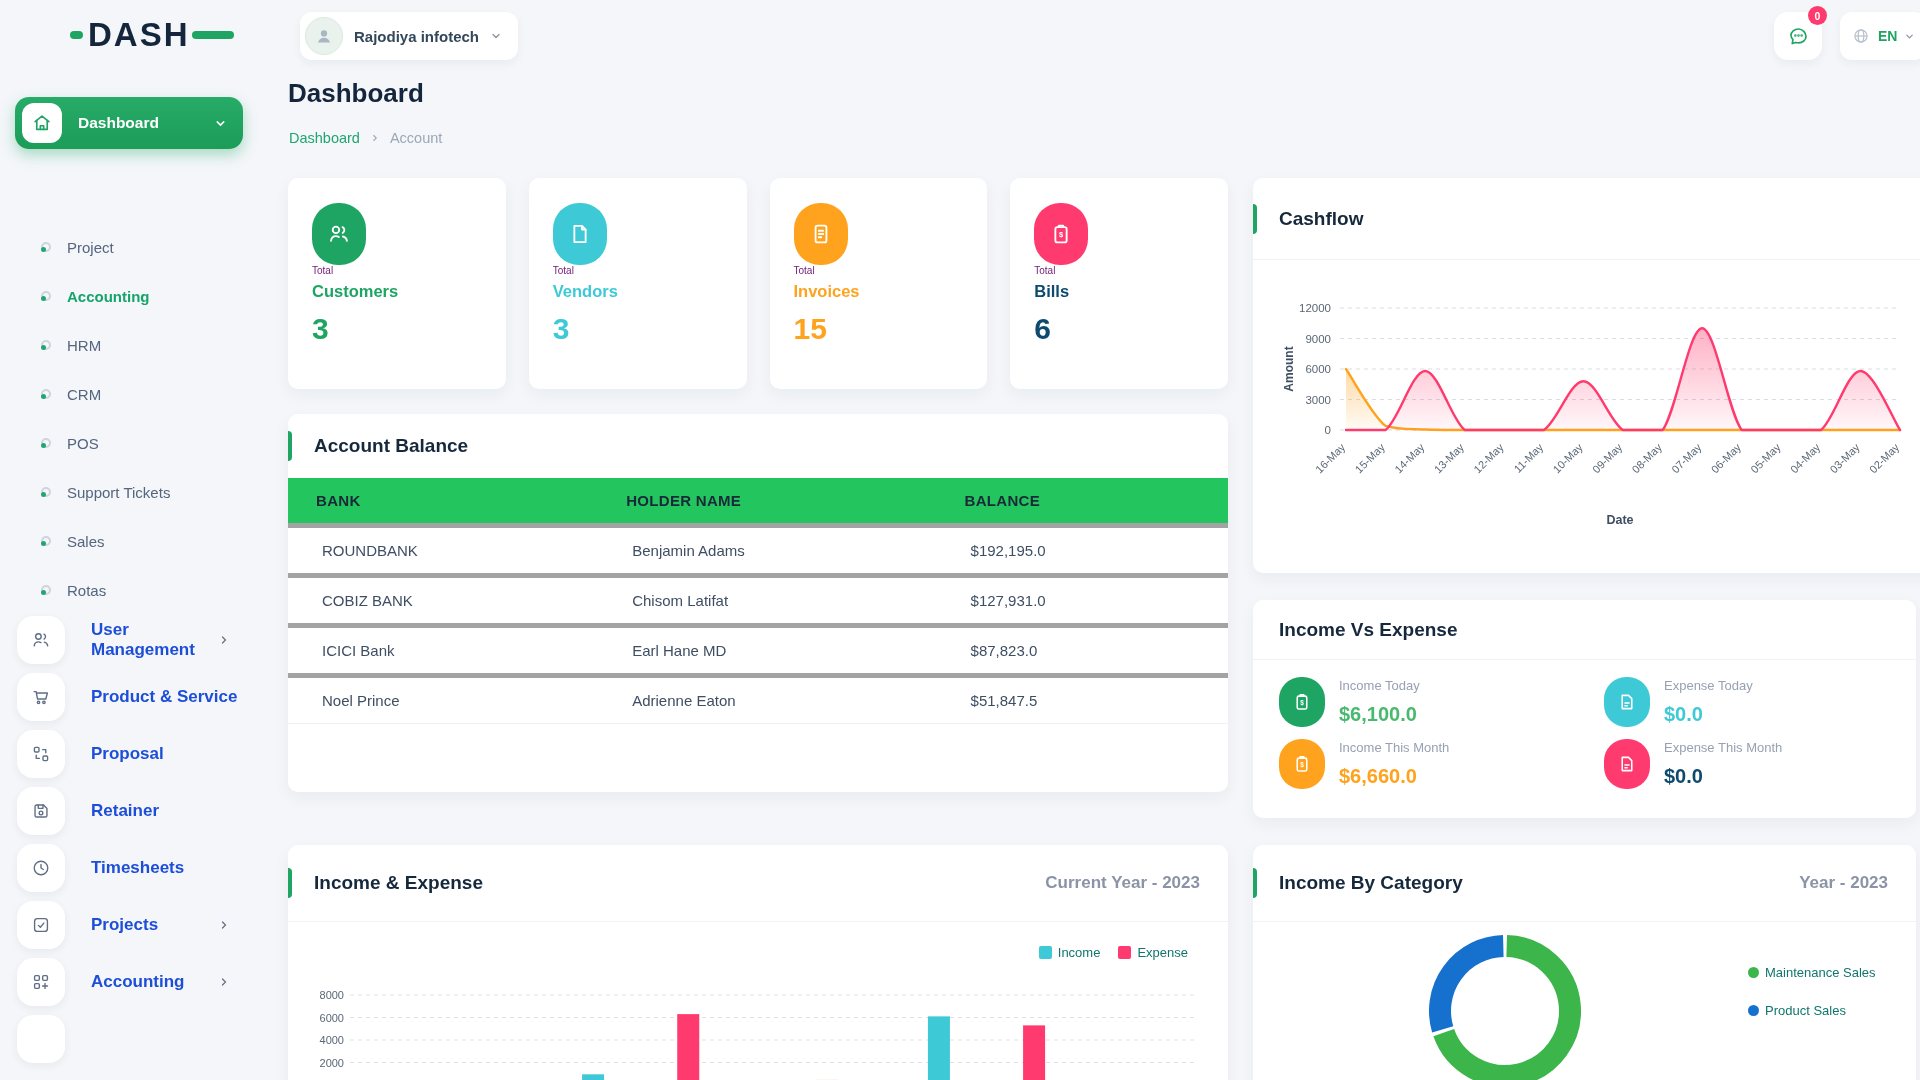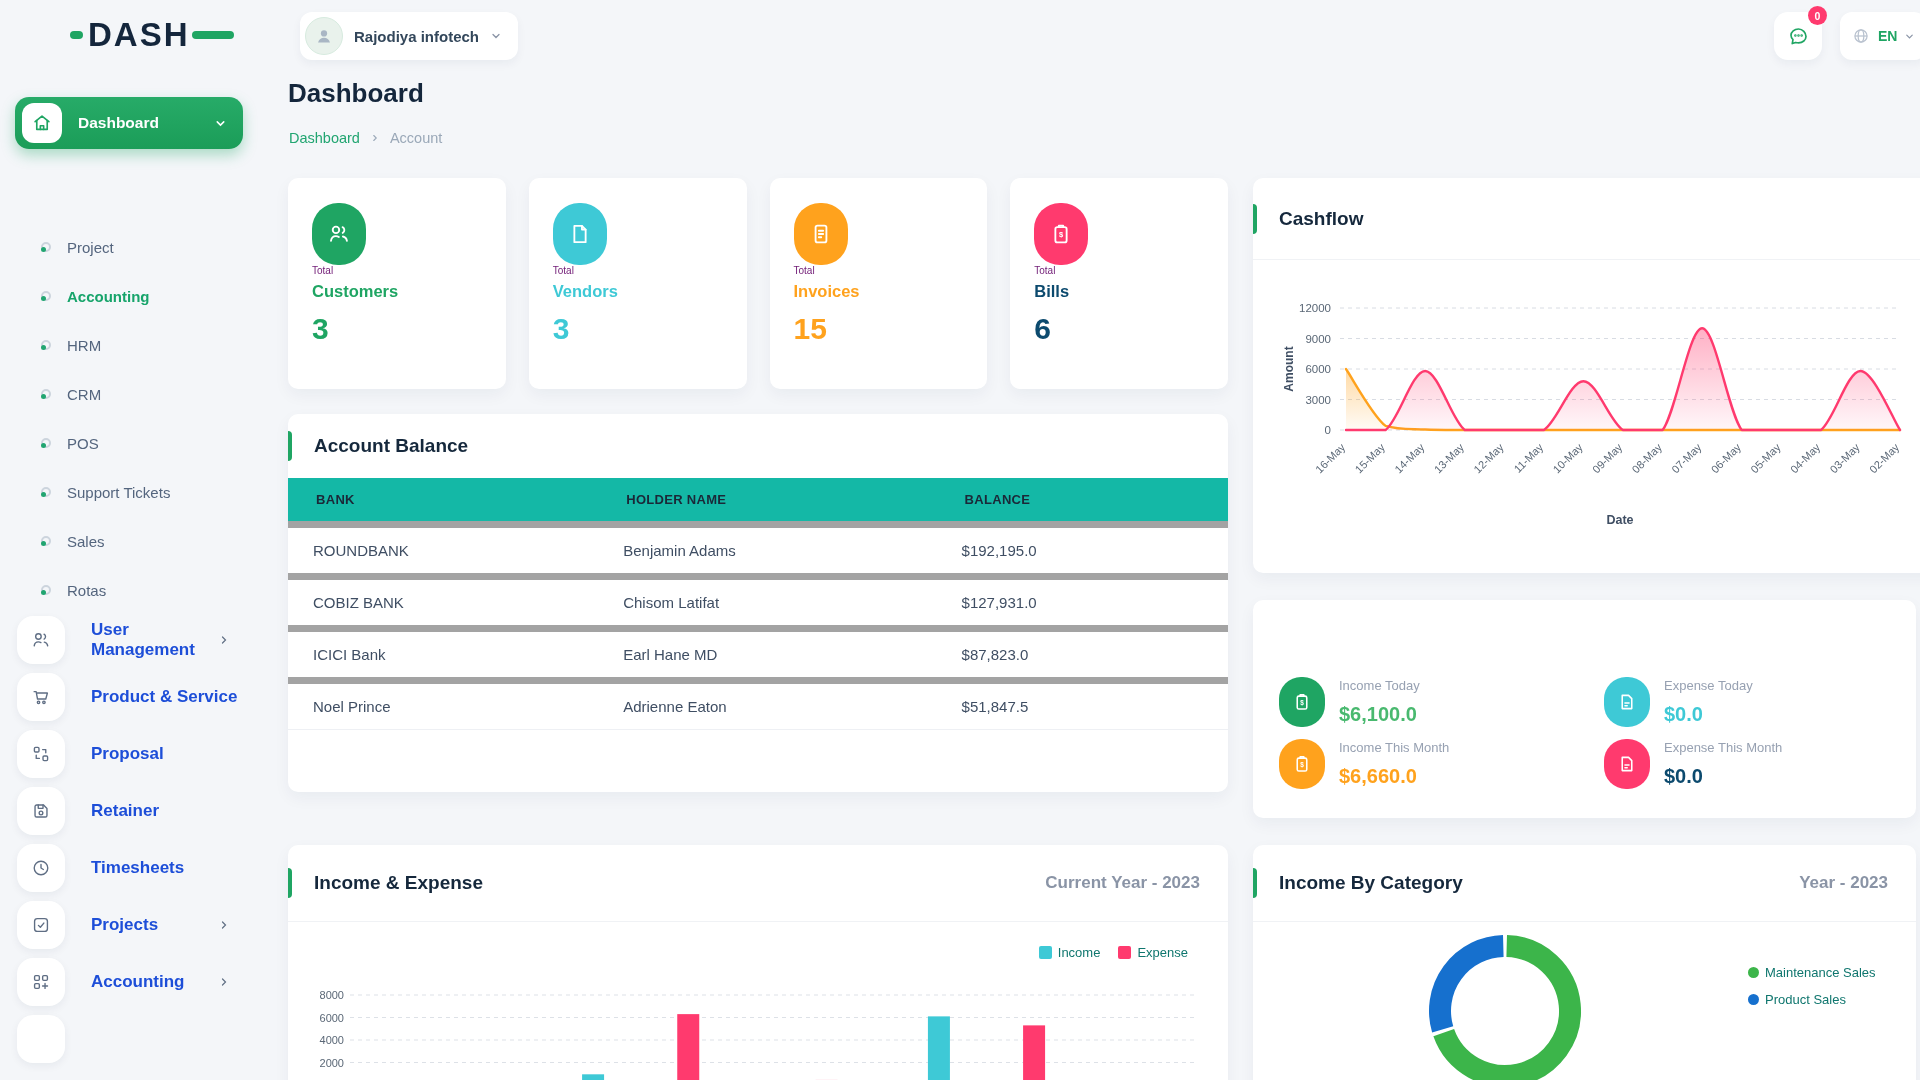--- a/index.html
+++ b/index.html
@@ -77,23 +77,23 @@
   .stat-value { margin-top:11px; font-size:30px; font-weight:700; }
   .bg-green { background:#1fa563; } .fg-green { color:#1fa563; }
   .bg-teal  { background:#3ec9d6; } .fg-teal  { color:#3ec9d6; }
   .bg-orange{ background:#ffa21d; } .fg-orange{ color:#ffa21d; }
   .bg-pink  { background:#ff3a6e; } .fg-pink  { color:#0c4a6e; }
 
   
   .balance-card { left:288px; top:414px; width:940px; height:378px; }
   .balance-card .card-head { height:64px; padding-left:26px; }
   .balance-table { width:100%; border-collapse:collapse; }
-  .balance-table th { background:#14b8a6; text-align:left; font-size:13px; font-weight:800; color:#1b2838;
+  .balance-table th { background:#22c55e; text-align:left; font-size:15px; font-weight:800; color:#1b2838;
       letter-spacing:.3px; padding:14px 28px; }
-  .balance-table td { font-size:15px; color:#3f4e63; padding:14px 25px; border-top:7px solid #a3a3a3; }
+  .balance-table td { font-size:15px; color:#3f4e63; padding:14px 34px; border-top:5px solid #a3a3a3; }
   .balance-table tr:last-child td { border-bottom:1px solid #eef0f4; }
   .col-bank { width:33%; } .col-holder { width:36%; } .col-balance { width:31%; }
 
   
   .cashflow-card { left:1253px; top:178px; width:735px; height:395px; }
   .cashflow-card .card-head { height:82px; padding-left:26px; }
   #cashflow-svg { position:absolute; left:0; top:96px; }
 
   
   .ive-card { left:1253px; top:600px; width:663px; height:218px; }
@@ -110,21 +110,21 @@
   .incexp-card .card-head { height:77px; padding:0 28px 0 26px; }
   .chart-legend { position:absolute; right:40px; top:100px; display:flex; gap:18px; align-items:center; }
   .legend-item { display:flex; align-items:center; gap:6px; font-size:13px; color:#0f766e; }
   .legend-swatch { width:13px; height:13px; border-radius:2px; }
   #bars-svg { position:absolute; left:26px; top:125px; }
 
   
   .category-card { left:1253px; top:845px; width:663px; height:330px; }
   .category-card .card-head { height:77px; padding:0 28px 0 26px; }
   #donut-svg { position:absolute; left:162px; top:76px; }
-  .donut-legend { position:absolute; left:495px; top:120px; display:flex; flex-direction:column; gap:12px; }
+  .donut-legend { position:absolute; left:495px; top:120px; display:flex; flex-direction:column; gap:23px; }
   .donut-legend .legend-dot { width:11px; height:11px; border-radius:50%; }
 </style>
 </head>
 <body>
 
 <div class="topbar">
   <div class="logo">
     <span class="logo-accent"></span>
     <span class="logo-text">DASH</span>
     <span class="logo-accent right"></span>
@@ -454,20 +454,23 @@
       <text x="647" y="174" text-anchor="end" font-size="11" fill="#5a6776" transform="rotate(-45 647 174)">02-May</text>
       <text x="367" y="250" text-anchor="middle" font-size="12.5" font-weight="bold" fill="#3f4e63">Date</text>
       <path d="M 93.0 95.0 C 99.6 104.5, 119.4 141.9, 132.6 151.9 C 145.8 156.0, 159.0 154.8, 172.1 155.5 C 185.3 156.0, 198.5 155.9, 211.7 156.0 C 224.9 156.0, 238.1 156.0, 251.3 156.0 C 264.5 156.0, 277.7 156.0, 290.9 156.0 C 304.0 156.0, 317.2 156.0, 330.4 156.0 C 343.6 156.0, 356.8 156.0, 370.0 156.0 C 383.2 156.0, 396.4 156.0, 409.6 156.0 C 422.8 156.0, 436.0 156.0, 449.1 156.0 C 462.3 156.0, 475.5 156.0, 488.7 156.0 C 501.9 156.0, 515.1 156.0, 528.3 156.0 C 541.5 156.0, 554.7 156.0, 567.9 156.0 C 581.0 156.0, 594.2 156.0, 607.4 156.0 C 620.6 156.0, 640.4 156.0, 647.0 156.0 L 647 156 L 93 156 Z" fill="url(#gcf0)" stroke="none"></path>
       <path d="M 93.0 95.0 C 99.6 104.5, 119.4 141.9, 132.6 151.9 C 145.8 156.0, 159.0 154.8, 172.1 155.5 C 185.3 156.0, 198.5 155.9, 211.7 156.0 C 224.9 156.0, 238.1 156.0, 251.3 156.0 C 264.5 156.0, 277.7 156.0, 290.9 156.0 C 304.0 156.0, 317.2 156.0, 330.4 156.0 C 343.6 156.0, 356.8 156.0, 370.0 156.0 C 383.2 156.0, 396.4 156.0, 409.6 156.0 C 422.8 156.0, 436.0 156.0, 449.1 156.0 C 462.3 156.0, 475.5 156.0, 488.7 156.0 C 501.9 156.0, 515.1 156.0, 528.3 156.0 C 541.5 156.0, 554.7 156.0, 567.9 156.0 C 581.0 156.0, 594.2 156.0, 607.4 156.0 C 620.6 156.0, 640.4 156.0, 647.0 156.0" fill="none" stroke="#ffa21d" stroke-width="2.4" stroke-linejoin="round" stroke-linecap="round"></path>
       <path d="M 93.0 156.0 C 99.6 156.0, 119.4 156.0, 132.6 156.0 C 145.8 146.2, 159.0 97.0, 172.1 97.0 C 185.3 97.0, 198.5 146.2, 211.7 156.0 C 224.9 156.0, 238.1 156.0, 251.3 156.0 C 264.5 156.0, 277.7 156.0, 290.9 156.0 C 304.0 147.9, 317.2 107.2, 330.4 107.2 C 343.6 107.2, 356.8 147.9, 370.0 156.0 C 383.2 156.0, 396.4 156.0, 409.6 156.0 C 422.8 139.1, 436.0 54.3, 449.1 54.3 C 462.3 54.3, 475.5 139.1, 488.7 156.0 C 501.9 156.0, 515.1 156.0, 528.3 156.0 C 541.5 156.0, 554.7 156.0, 567.9 156.0 C 581.0 146.2, 594.2 97.0, 607.4 97.0 C 620.6 97.0, 640.4 146.2, 647.0 156.0 L 647 156 L 93 156 Z" fill="url(#gcf1)" stroke="none"></path>
       <path d="M 93.0 156.0 C 99.6 156.0, 119.4 156.0, 132.6 156.0 C 145.8 146.2, 159.0 97.0, 172.1 97.0 C 185.3 97.0, 198.5 146.2, 211.7 156.0 C 224.9 156.0, 238.1 156.0, 251.3 156.0 C 264.5 156.0, 277.7 156.0, 290.9 156.0 C 304.0 147.9, 317.2 107.2, 330.4 107.2 C 343.6 107.2, 356.8 147.9, 370.0 156.0 C 383.2 156.0, 396.4 156.0, 409.6 156.0 C 422.8 139.1, 436.0 54.3, 449.1 54.3 C 462.3 54.3, 475.5 139.1, 488.7 156.0 C 501.9 156.0, 515.1 156.0, 528.3 156.0 C 541.5 156.0, 554.7 156.0, 567.9 156.0 C 581.0 146.2, 594.2 97.0, 607.4 97.0 C 620.6 97.0, 640.4 146.2, 647.0 156.0" fill="none" stroke="#ff3a6e" stroke-width="2.4" stroke-linejoin="round" stroke-linecap="round"></path>
     </svg>
 </div>
 
 <div class="card ive-card">
+  <div class="card-head divided">
+    <span class="card-title">Income Vs Expense</span>
+  </div>
   <div class="ive-item" style="left:26px; top:77px;">
     <span class="ive-iconbox bg-green">
       <svg width="22" height="22" viewBox="0 0 24 24" fill="none" stroke="#fff" stroke-width="1.7" stroke-linecap="round" stroke-linejoin="round">
         <rect x="6.8" y="5.6" width="10.4" height="14.1" rx="1.8"></rect>
           <path d="M10 5.6V4.2h4v1.4"></path>
         <text x="12" y="15" font-size="7" font-weight="bold" fill="#fff" stroke="none" text-anchor="middle">$</text>
       </svg>
     </span>
     <span class="ive-text">
       <div class="ive-label">Income Today</div>

